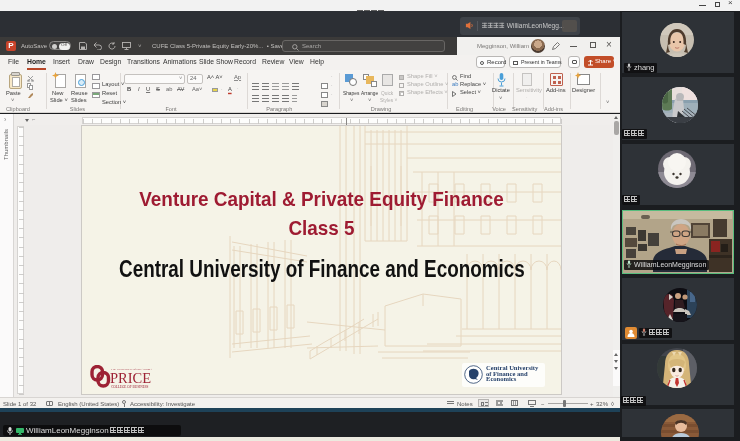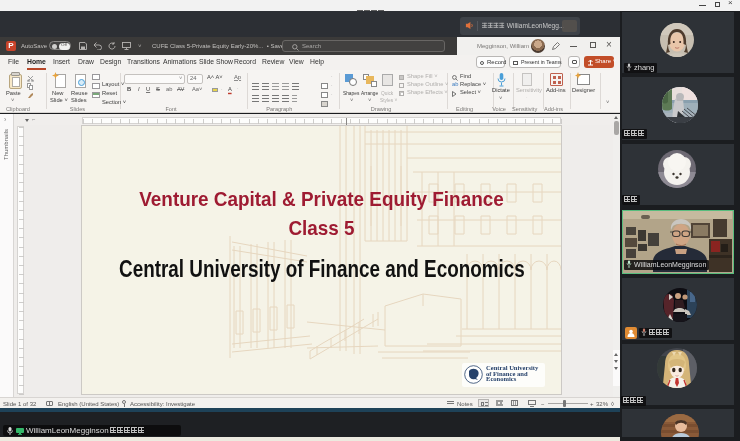--- a/index.html
+++ b/index.html
@@ -337,20 +337,31 @@
         <path d="M152 120v102M158 120v102M169 118v104M175 118v104M186 116v106M192 116v106M203 114v108M209 114v108"></path>
         <path d="M150 116l75 14M150 124l75 12M150 218l78-8M150 226l80-8"></path>
         <path d="M154 185h7v23h-7zM171 183h7v23h-7zM188 181h7v23h-7zM205 179h7v23h-7z"></path>
         <path d="M148 110v122"></path>
         <path d="M225 196l78 8M225 222l71-2"></path>
       </svg>
       <div class="abs" style="left:0;top:61px;width:479px;text-align:center;font-size:21px;font-weight:bold;color:#9e1b32;transform:scaleX(.9);white-space:nowrap;">Venture Capital &amp; Private Equity Finance</div>
       <div class="abs" style="left:0;top:90px;width:479px;text-align:center;font-size:21px;font-weight:bold;color:#9e1b32;transform:scaleX(.9);white-space:nowrap;">Class 5</div>
       <div class="abs" style="left:-6px;top:130px;width:479px;text-align:center;font-size:23px;font-weight:bold;color:#111;transform:scaleX(.82);white-space:nowrap;">Central University of Finance and Economics</div>
 
+      <div class="abs" style="left:8px;top:239px;width:70px;height:24px;">
+        <svg class="abs" width="70" height="24" viewBox="0 0 70 24">
+          <g fill="none" stroke="#9d2235" stroke-width="3.4">
+            <rect x="2" y="1.5" width="10.5" height="13.5" rx="5.2"></rect>
+            <rect x="8" y="7.5" width="10.5" height="13.5" rx="5.2"></rect>
+          </g>
+          <text x="21" y="4.5" font-size="2.7" fill="#9d2235" font-family="Liberation Serif,serif">THE UNIVERSITY of OKLAHOMA</text>
+          <text x="20" y="17.5" font-size="14.5" fill="#9d2235" font-family="Liberation Serif,serif">PRICE</text>
+          <text x="21" y="22.5" font-size="3.4" fill="#9d2235" font-family="Liberation Serif,serif">COLLEGE OF BUSINESS</text>
+        </svg>
+      </div>
 
       <div class="abs" style="left:380px;top:237px;width:83px;height:24px;background:#fdfdfa;border-radius:2px;">
         <svg class="abs" style="left:2px;top:2px;" width="19" height="19" viewBox="0 0 19 19">
           <circle cx="9.5" cy="9.5" r="8.8" fill="#fff" stroke="#27426b" stroke-width="0.8"></circle>
           <path d="M5 6c2-3 7-3 9 0 1.5 2.5 0 6-2 7l2 2-3-1c-3 1-6-1-6-4" fill="#27426b"></path>
         </svg>
         <div class="abs" style="left:24px;top:2px;font-size:8px;line-height:7px;color:#27426b;font-weight:bold;font-family:'Liberation Serif',serif;transform:scale(.82);transform-origin:0 0;white-space:nowrap;">Central University<br>of Finance and<br>Economics</div>
       </div>
     </div>
 

